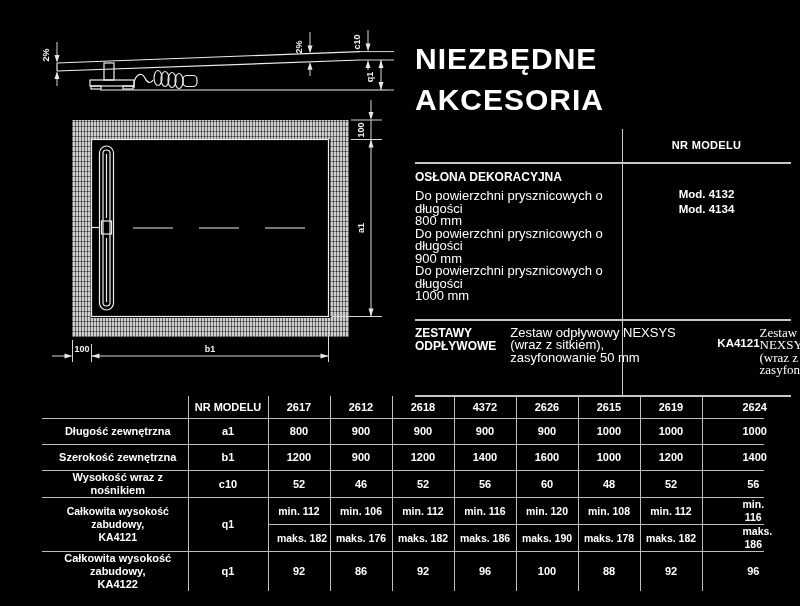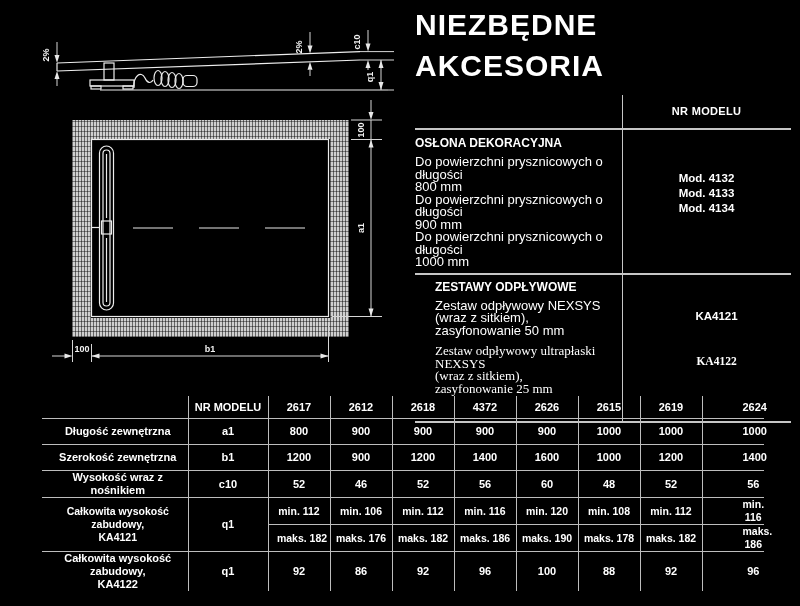--- a/index.html
+++ b/index.html
@@ -16,35 +16,35 @@
       repeating-linear-gradient(0deg,rgba(0,0,0,.42) 0 1px,transparent 1px 5px);
   }
   .hatch-inner{position:absolute;left:19px;top:19px;right:19px;bottom:19px;background:#000;}
   svg.draw{position:absolute;left:0;top:0;}
   .draw .ln{stroke:#ededed;stroke-width:1.2;fill:none;}
   .draw .dim{stroke:#d6d6d6;stroke-width:1;fill:none;}
   .draw .arr{fill:#e8e8e8;stroke:none;}
   .draw .dash{stroke:#9a9a9a;stroke-width:1.5;stroke-dasharray:40 26;fill:none;}
   .draw text{font-family:"Liberation Sans",sans-serif;font-size:9px;font-weight:bold;fill:#f2f2f2;}
   
-  .acc-panel{position:absolute;left:415px;top:4px;width:376px;}
+  .acc-panel{position:absolute;left:415px;top:38px;width:376px;}
   .acc-title{font-size:30px;font-weight:bold;line-height:41px;letter-spacing:1px;}
   .acc-table{position:relative;margin-top:9px;border-bottom:2px solid #c6c6c6;}
   .acc-divider{position:absolute;left:207px;top:0;bottom:0;width:1px;background:#c6c6c6;}
   .acc-header{height:33px;position:relative;border-bottom:2px solid #c6c6c6;}
   .acc-header .hdr{position:absolute;left:207px;right:0;top:10px;text-align:center;
     font-size:11px;font-weight:bold;letter-spacing:.3px;}
   .acc-sec{display:flex;}
-  .acc-sec1{padding:7px 0 4px;border-bottom:2px solid #c6c6c6;}
-  .acc-sec2{padding:6px 0 26px;flex-direction:column;display:flex;margin-left:20px;}
+  .acc-sec1{padding:7px 0 16px;border-bottom:2px solid #c6c6c6;}
+  .acc-sec2{padding:6px 0 18px;flex-direction:row;display:flex;}
   .acc-left{width:207px;box-sizing:border-box;padding-right:14px;}
   .acc-right{flex:1;text-align:center;}
   .acc-heading{font-size:12px;font-weight:bold;line-height:13px;margin-bottom:6px;}
   .acc-item{font-size:13px;line-height:12.5px;}
-  .acc-models{margin-top:34px;font-size:11.5px;font-weight:bold;line-height:15px;}
+  .acc-models{margin-top:16px;font-size:11.5px;font-weight:bold;line-height:15px;}
   .acc-sec2 .row{display:flex;margin-bottom:8px;}
   .acc-model{font-size:11.5px;font-weight:bold;margin-top:10px;}
   
   table.spec{
     position:absolute;left:42px;top:396px;width:722px;border-collapse:collapse;table-layout:fixed;
     font-size:11px;font-weight:bold;color:#fff;
   }
   table.spec td{border:1px solid #bdbdbd;text-align:center;padding:0;height:25px;line-height:13px;}
   table.spec tr:first-child td{border-top:none;height:22px;}
   table.spec tr:last-child td{border-bottom:none;}
@@ -173,21 +173,20 @@
           <span>900 mm</span>
         </div>
         <div class="acc-item">
           <span>Do powierzchni prysznicowych o długości</span><br>
           <span>1000 mm</span>
         </div>
       </div>
       <div class="acc-right">
         <div class="acc-models">
           <div>Mod. 4132</div>
-          <div>Mod. 4133</div>
           <div>Mod. 4134</div>
         </div>
       </div>
     </div>
 
     <div class="acc-sec2">
       <div class="acc-left">
         <div class="acc-heading">ZESTAWY ODPŁYWOWE</div>
       </div>
       <div class="row">

